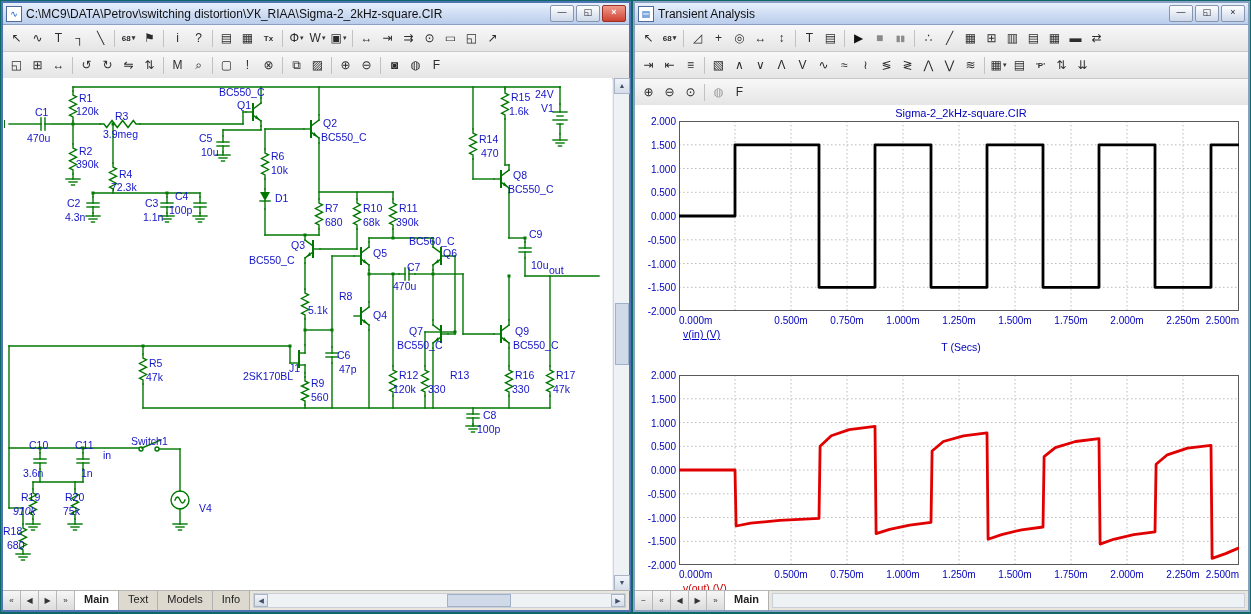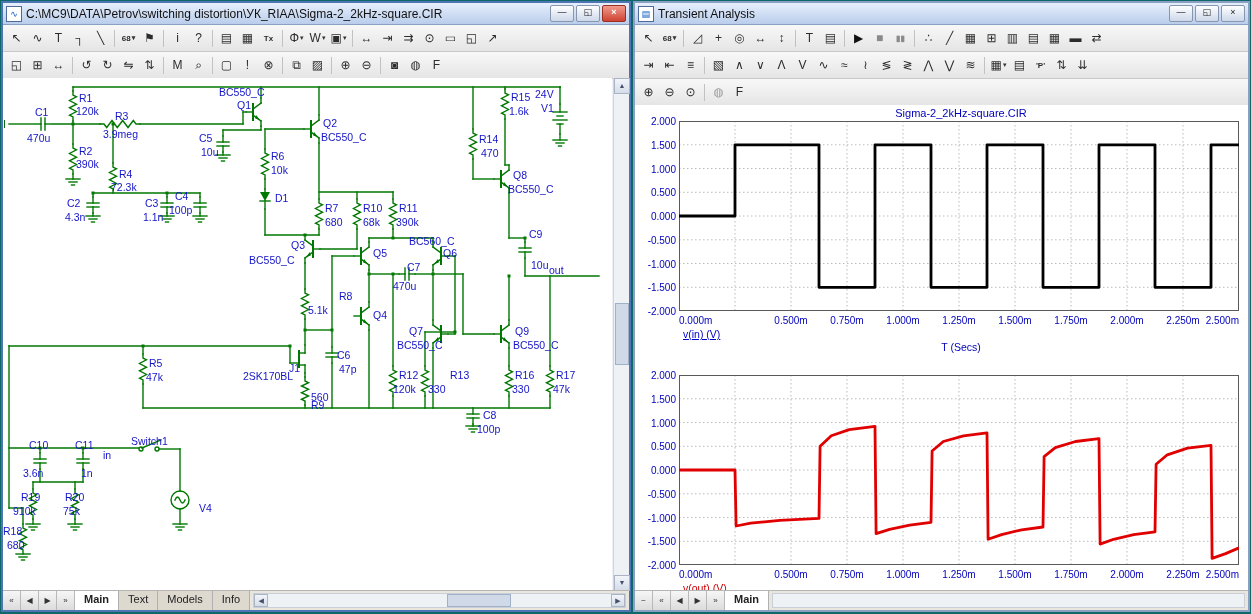--- a/index.html
+++ b/index.html
@@ -502,42 +502,42 @@
           <span style="left: 305px; top: 226px; color: rgb(20, 20, 200);">5.1k</span>
           <span style="left: 370px; top: 231px; color: rgb(20, 20, 200);">Q4</span>
           <span style="left: 406px; top: 247px; color: rgb(20, 20, 200);">Q7</span>
           <span style="left: 394px; top: 261px; color: rgb(20, 20, 200);">BC550_C</span>
           <span style="left: 512px; top: 247px; color: rgb(20, 20, 200);">Q9</span>
           <span style="left: 510px; top: 261px; color: rgb(20, 20, 200);">BC550_C</span>
           <span style="left: 146px; top: 279px; color: rgb(20, 20, 200);">R5</span>
           <span style="left: 143px; top: 293px; color: rgb(20, 20, 200);">47k</span>
           <span style="left: 286px; top: 284px; color: rgb(20, 20, 200);">J1</span>
           <span style="left: 240px; top: 292px; color: rgb(20, 20, 200);">2SK170BL</span>
-          <span style="left: 308px; top: 299px; color: rgb(20, 20, 200); margin-top: 22px;">R9</span>
+          <span style="left: 308px; top: 299px; color: rgb(20, 20, 200);">R9</span>
           <span style="left: 308px; top: 313px; color: rgb(20, 20, 200);">560</span>
           <span style="left: 334px; top: 271px; color: rgb(20, 20, 200);">C6</span>
           <span style="left: 336px; top: 285px; color: rgb(20, 20, 200);">47p</span>
           <span style="left: 396px; top: 291px; color: rgb(20, 20, 200);">R12</span>
           <span style="left: 390px; top: 305px; color: rgb(20, 20, 200);">120k</span>
           <span style="left: 428px; top: 291px; color: rgb(20, 20, 200); padding-left: 19px;">R13</span>
           <span style="left: 425px; top: 305px; color: rgb(20, 20, 200);">330</span>
           <span style="left: 512px; top: 291px; color: rgb(20, 20, 200);">R16</span>
           <span style="left: 509px; top: 305px; color: rgb(20, 20, 200);">330</span>
           <span style="left: 553px; top: 291px; color: rgb(20, 20, 200);">R17</span>
           <span style="left: 550px; top: 305px; color: rgb(20, 20, 200);">47k</span>
           <span style="left: 480px; top: 331px; color: rgb(20, 20, 200);">C8</span>
           <span style="left: 474px; top: 345px; color: rgb(20, 20, 200);">100p</span>
           <span style="left: 26px; top: 361px; color: rgb(20, 20, 200);">C10</span>
           <span style="left: 20px; top: 389px; color: rgb(20, 20, 200);">3.6n</span>
           <span style="left: 72px; top: 361px; color: rgb(20, 20, 200);">C11</span>
           <span style="left: 78px; top: 389px; color: rgb(20, 20, 200);">1n</span>
           <span style="left: 100px; top: 371px; color: rgb(20, 20, 200);">in</span>
           <span style="left: 128px; top: 357px; color: rgb(20, 20, 200);">Switch1</span>
           <span style="left: 18px; top: 413px; color: rgb(20, 20, 200);">R19</span>
-          <span style="left: 10px; top: 427px; color: rgb(20, 20, 200);">910k</span>
+          <span style="left: 10px; top: 427px; color: rgb(20, 20, 200); font-style: italic;">910k</span>
           <span style="left: 62px; top: 413px; color: rgb(20, 20, 200);">R20</span>
           <span style="left: 60px; top: 427px; color: rgb(20, 20, 200);">75k</span>
           <span style="left: 196px; top: 424px; color: rgb(20, 20, 200);">V4</span>
           <span style="left: 0px; top: 447px; color: rgb(20, 20, 200);">R18</span>
           <span style="left: 4px; top: 461px; color: rgb(20, 20, 200);">680</span>
         </div>
     </div>
     <div class="vscroll">
       <span class="sbtn" style="top:0">▲</span>
       <span class="vthumb"></span>

